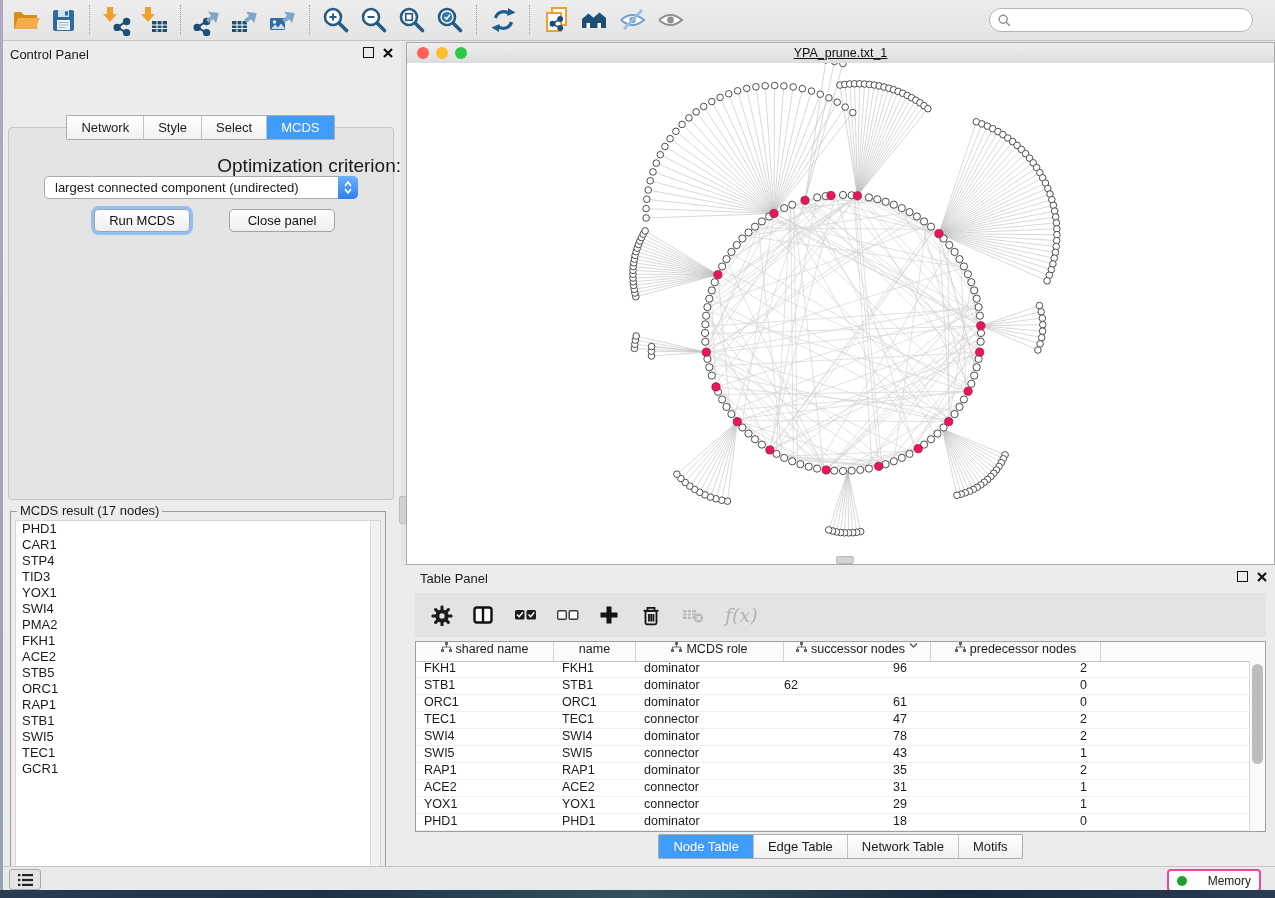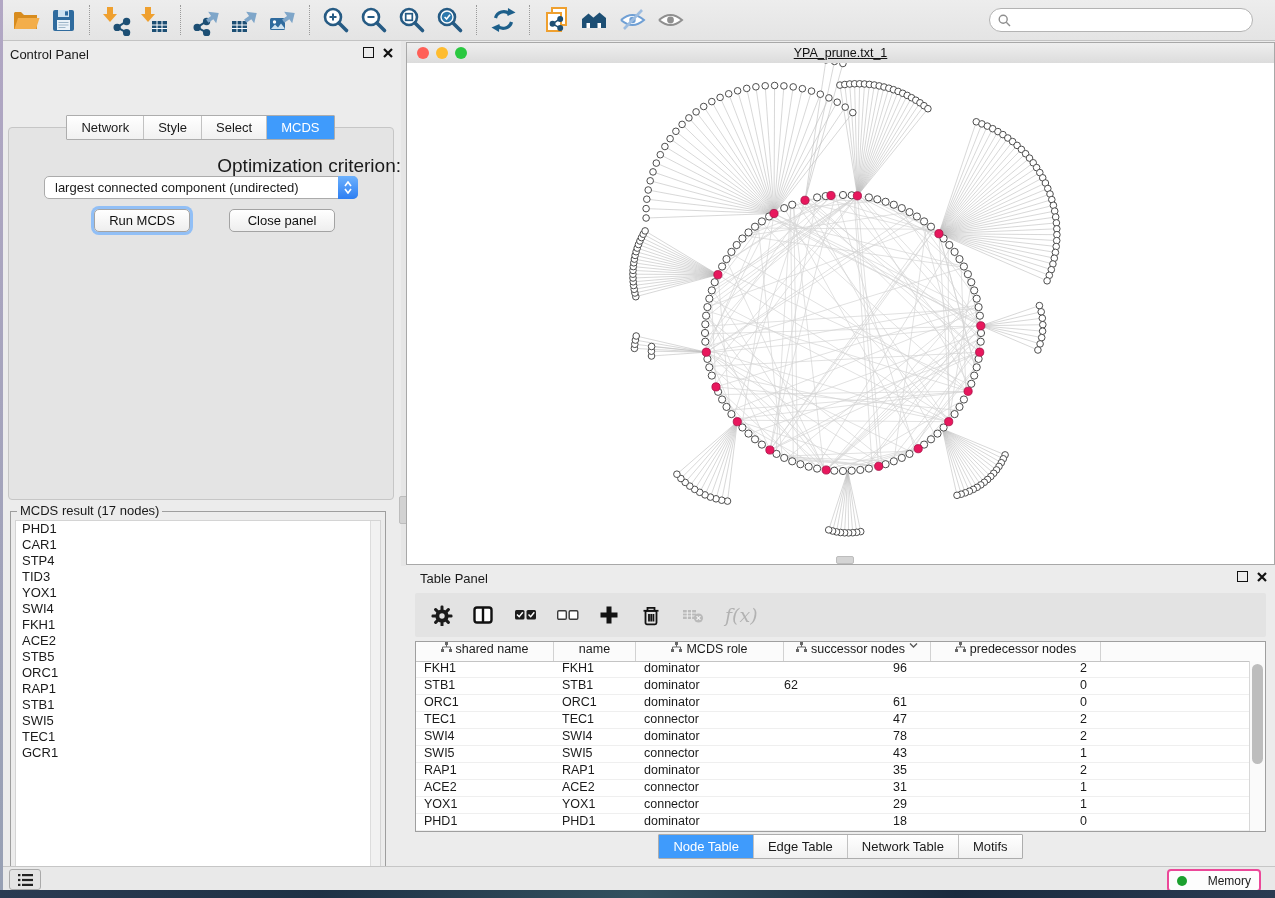--- a/index.html
+++ b/index.html
@@ -277,20 +277,21 @@
     <div id="mcds-group">
       <span id="mcds-legend">MCDS result (17 nodes)</span>
       <div id="mcds-list">
         <div id="mcds-items">
             <div class="mcds-item">PHD1</div>
             <div class="mcds-item">CAR1</div>
             <div class="mcds-item">STP4</div>
             <div class="mcds-item">TID3</div>
             <div class="mcds-item">YOX1</div>
             <div class="mcds-item">SWI4</div>
+            <div class="mcds-item">PMA2</div>
             <div class="mcds-item">FKH1</div>
             <div class="mcds-item">ACE2</div>
             <div class="mcds-item">STB5</div>
             <div class="mcds-item">ORC1</div>
             <div class="mcds-item">RAP1</div>
             <div class="mcds-item">STB1</div>
             <div class="mcds-item">SWI5</div>
             <div class="mcds-item">TEC1</div>
             <div class="mcds-item">GCR1</div>
           </div>

